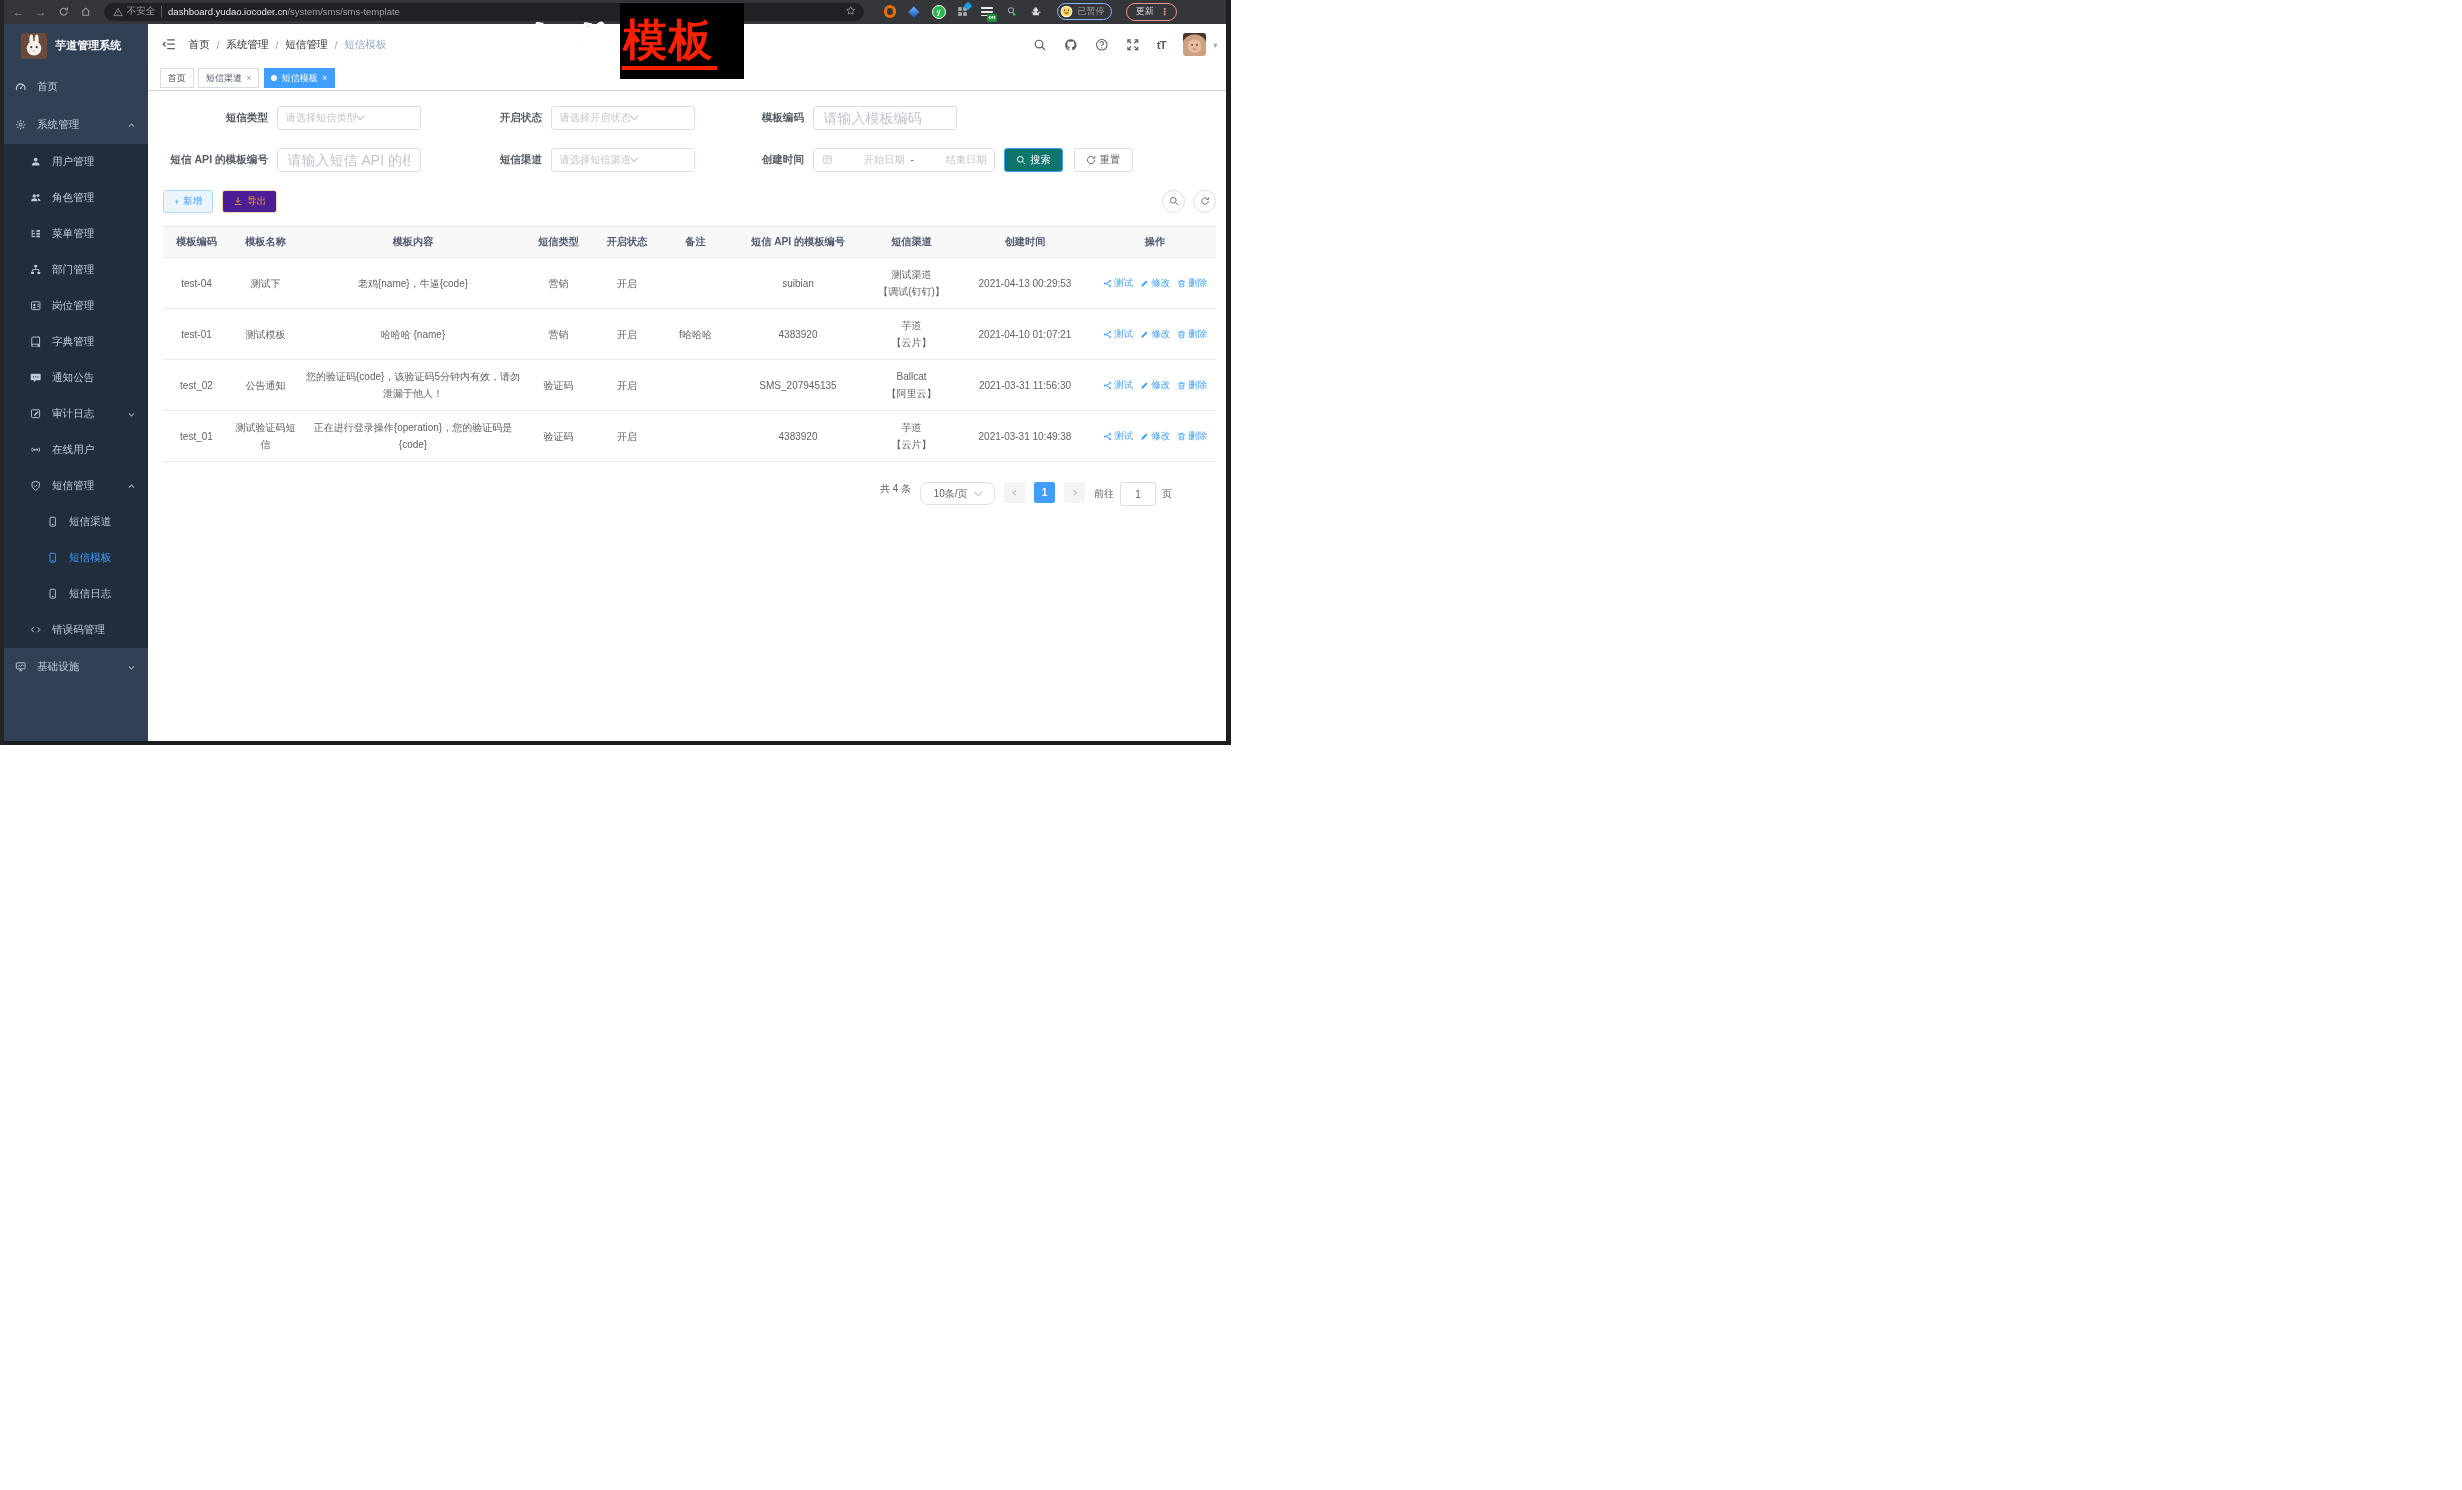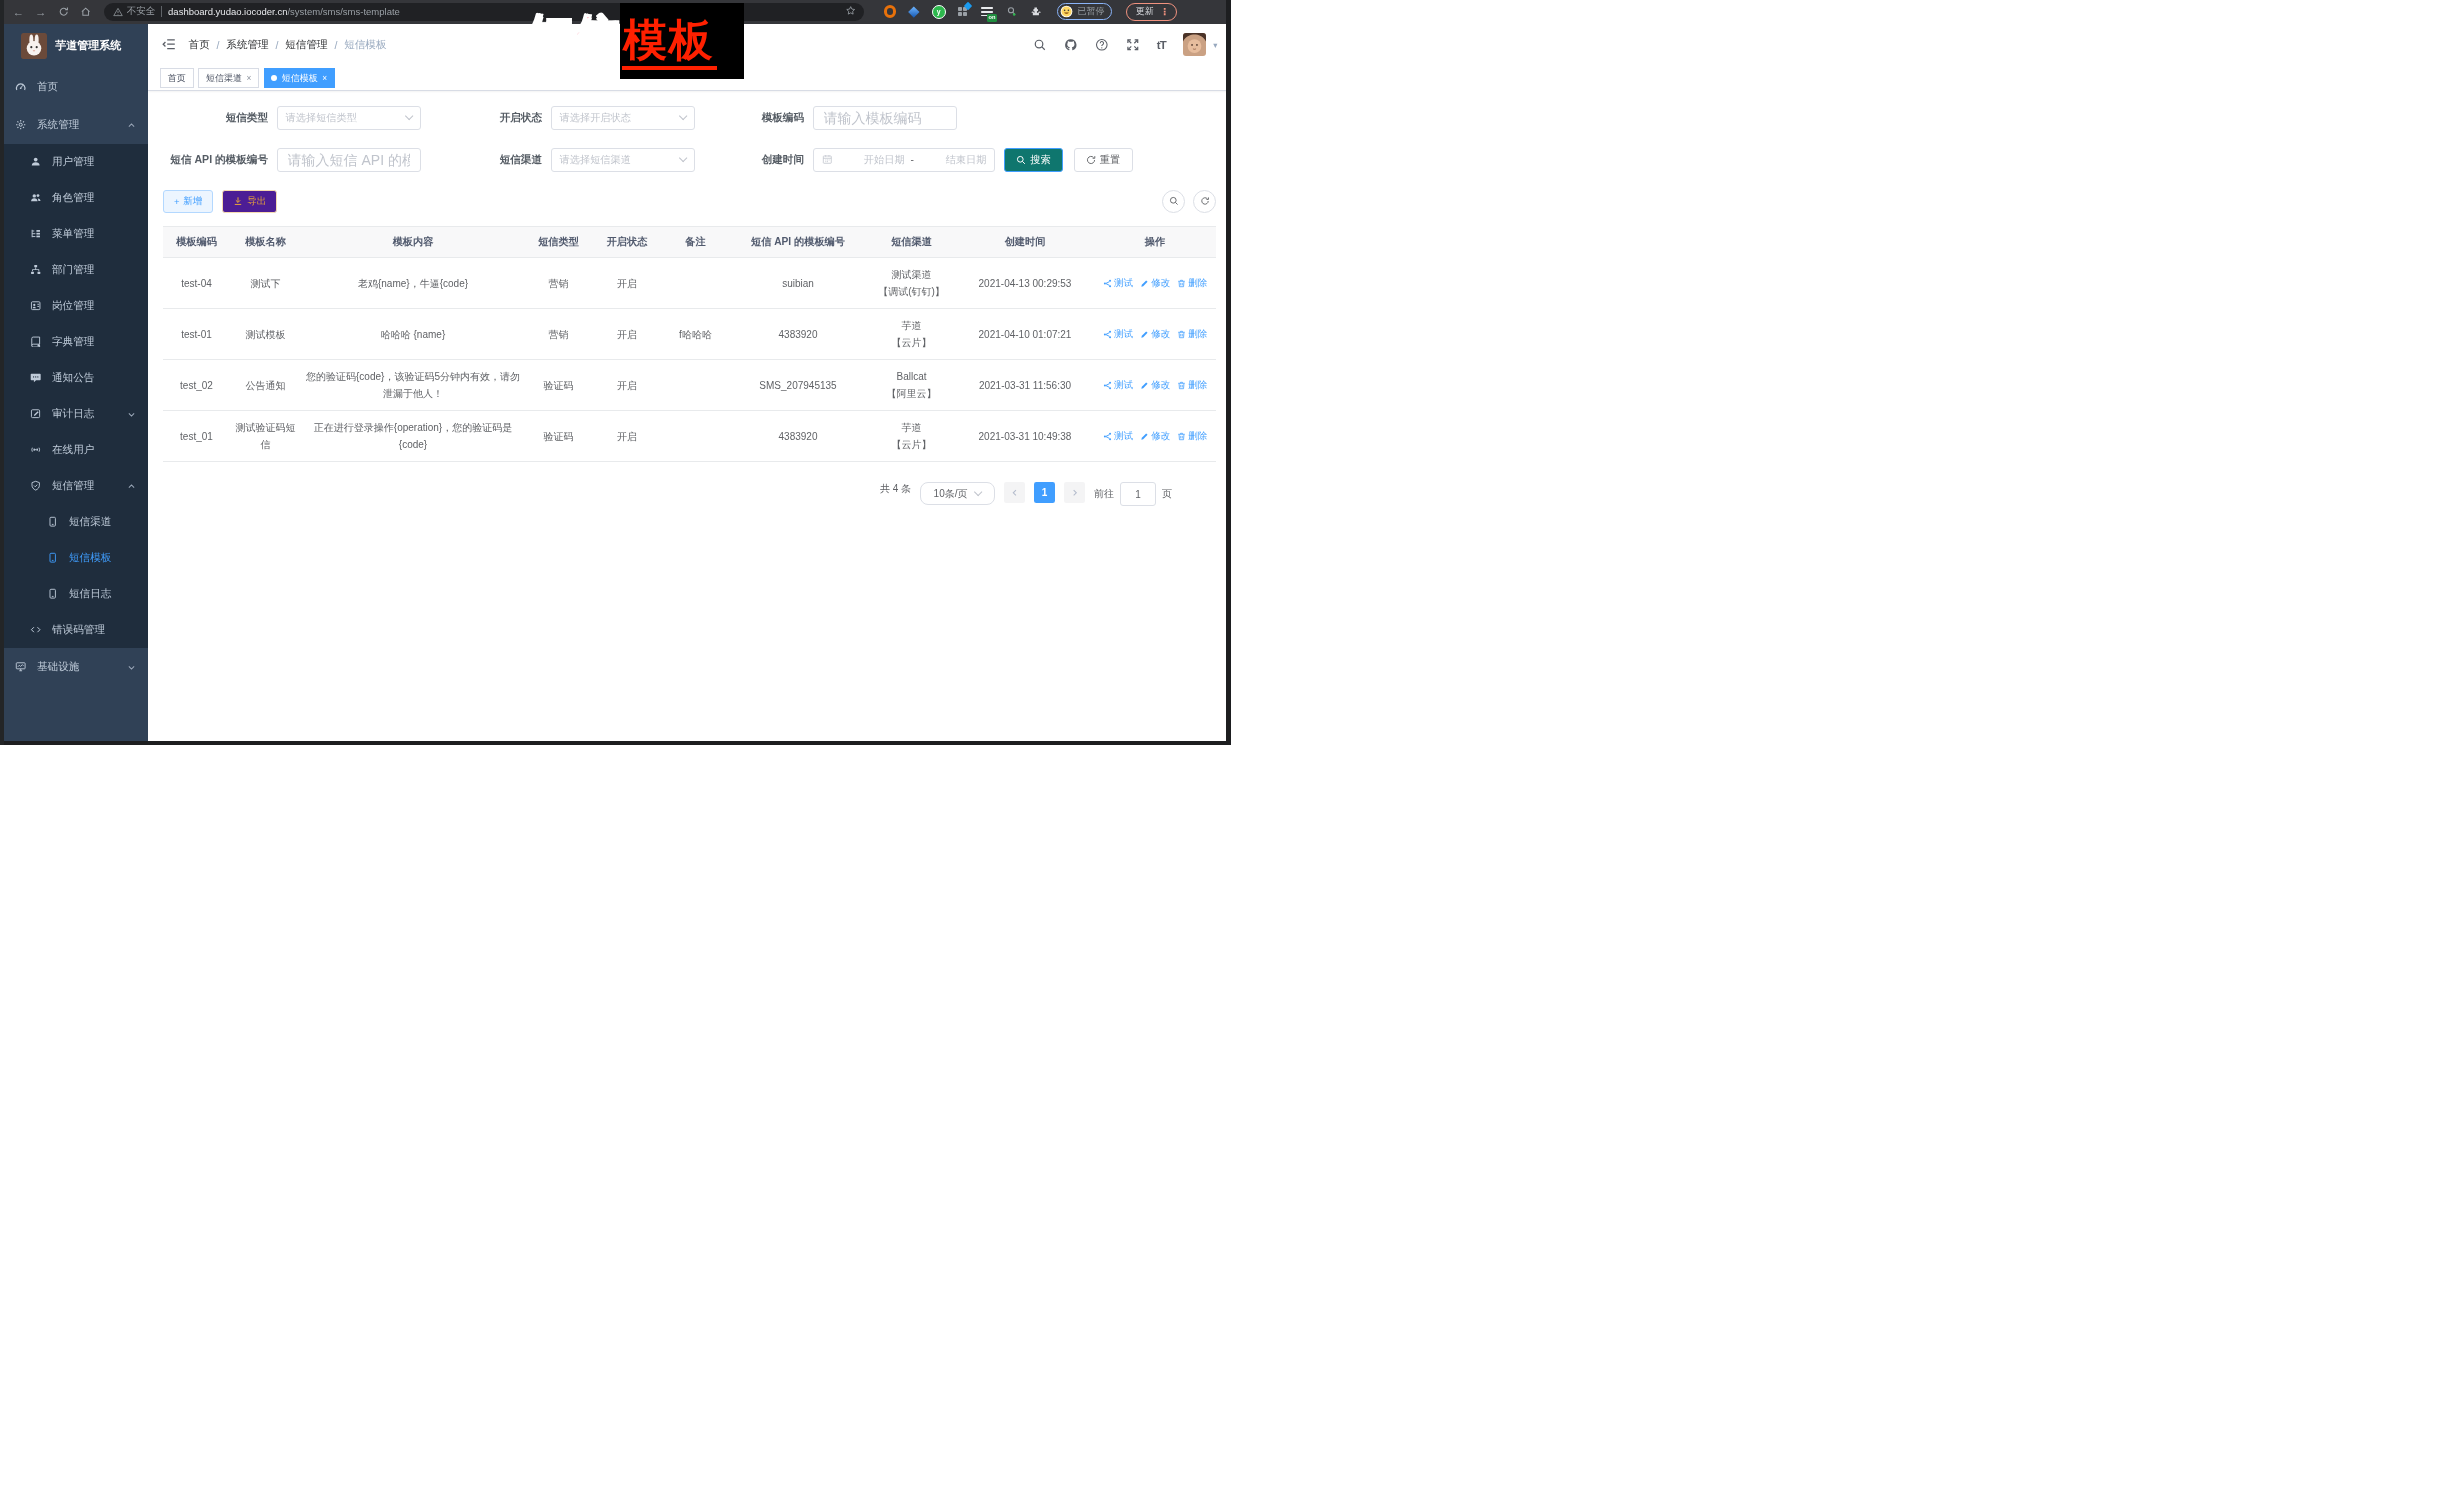--- a/index.html
+++ b/index.html
@@ -87,21 +87,21 @@
 
   
   .content{flex:1;padding:15px 15px 0 15px;min-width:0}
   .f-row{display:flex;align-items:center;margin-bottom:18px}
   .f-item{display:flex;align-items:center}
   .f-lab{text-align:right;padding-right:9px;color:#555c64;font-weight:bold;font-size:10.6px;flex:0 0 auto}
   .w138{width:105px}.w140{width:106px}.w144{width:109px}
   .f-field{height:24px;border:0.8px solid #dcdfe6;border-radius:3px;display:flex;align-items:center;padding:0 7.6px;font-size:10.2px;color:#606266;background:#fff;box-sizing:border-box}
   .f-field input{border:none;outline:none;width:100%;font-size:14px;color:#606266;font-family:inherit;background:transparent}
   .f-field input::placeholder{color:#c0c4cc}
-  .sel{width:144px;justify-content:space-between;cursor:pointer}
+  .sel{width:144px;cursor:pointer}
   .sel .ph{color:#c0c4cc}
   .ccaret{width:5.3px;height:5.3px;border-right:1.1px solid #c0c4cc;border-bottom:1.1px solid #c0c4cc;transform:rotate(45deg);margin-top:-3px;flex:0 0 auto}
   .inp{width:144px}
   .daterange{width:182px;gap:6px;cursor:pointer}
   .daterange .cal{color:#c0c4cc;display:flex}
   .daterange .cal svg{width:10.6px;height:10.6px}
   .dr-ph{color:#c0c4cc;flex:1;text-align:right}
   .dr-sep{color:#606266}
   .btn{display:inline-flex;align-items:center;justify-content:center;gap:3.8px;height:24px;padding:0 11.4px;border-radius:3px;font-size:10.2px;cursor:pointer;border:0.8px solid #dcdfe6;background:#fff;color:#606266;box-sizing:border-box}
   .btn svg{width:10px;height:10px}
@@ -131,21 +131,21 @@
   .pager{display:flex;align-items:flex-start;justify-content:flex-end;gap:9px;margin-top:20px;padding-right:44px;font-size:10px;color:#606266}
   .psel{width:73px;height:21px;border:0.8px solid #dcdfe6;border-radius:8px;display:flex;align-items:center;justify-content:center;gap:7.6px;cursor:pointer;color:#606266}
   .pbox{width:21px;height:21px;border-radius:2.3px;display:flex;align-items:center;justify-content:center;background:#f4f4f5;color:#b4bccc;cursor:pointer}
   .pbox svg{width:7.6px;height:7.6px}
   .pbox.cur{background:#409eff;color:#fff;font-weight:bold;font-size:10px}
   .goto{display:flex;align-items:center;gap:6px}
   .goto input{width:30px;height:20px;border:0.8px solid #dcdfe6;border-radius:3px;text-align:center;font-size:10px;color:#606266;outline:none;font-family:inherit}
 
   
   .overlay{position:absolute;top:0;left:529px;z-index:70;display:flex;align-items:flex-start;pointer-events:none}
-  .ov1{font-size:44px;font-weight:800;color:#fb3a5d;line-height:1;margin-top:13px;letter-spacing:1.5px;
+  .ov1{font-size:44px;font-weight:800;color:#fb3a5d;line-height:1;margin-top:22px;letter-spacing:1.5px;
        -webkit-text-stroke:1.9px #ffffff;
        text-shadow:-1.5px -1.5px 0 #fff,1.5px -1.5px 0 #fff,-1.5px 1.5px 0 #fff,1.5px 1.5px 0 #fff}
   .ov2box{background:#000;margin-top:3px;padding:15px 27px 9px 1.5px}
   .ov2{font-size:44px;font-weight:800;color:#ff2000;line-height:1;letter-spacing:1.5px;border-bottom:4.5px solid #ff2000;padding:0 3px 3.8px 1.5px;display:inline-block}
 </style>
 </head>
 <body>
 
 <div class="browser">
   <span class="bnav">←</span>

